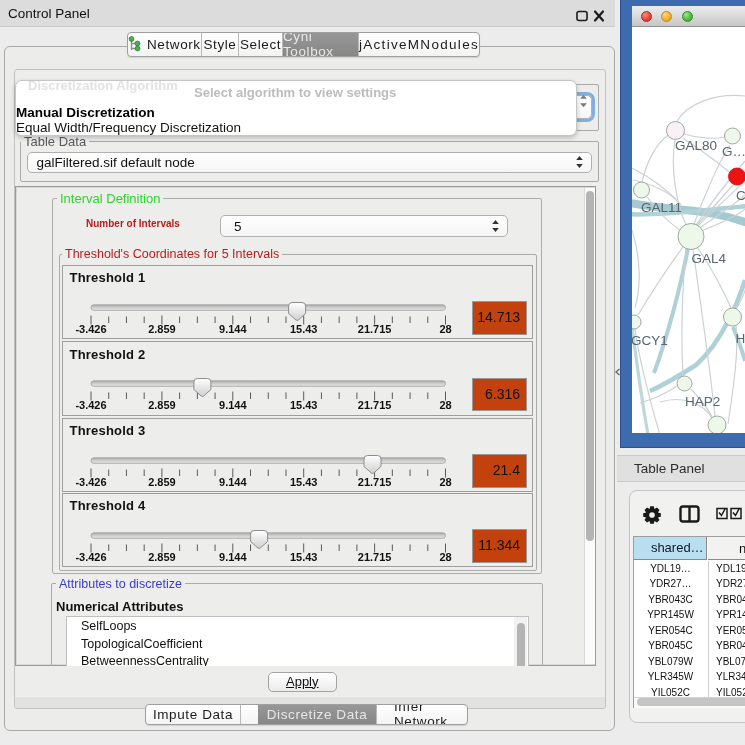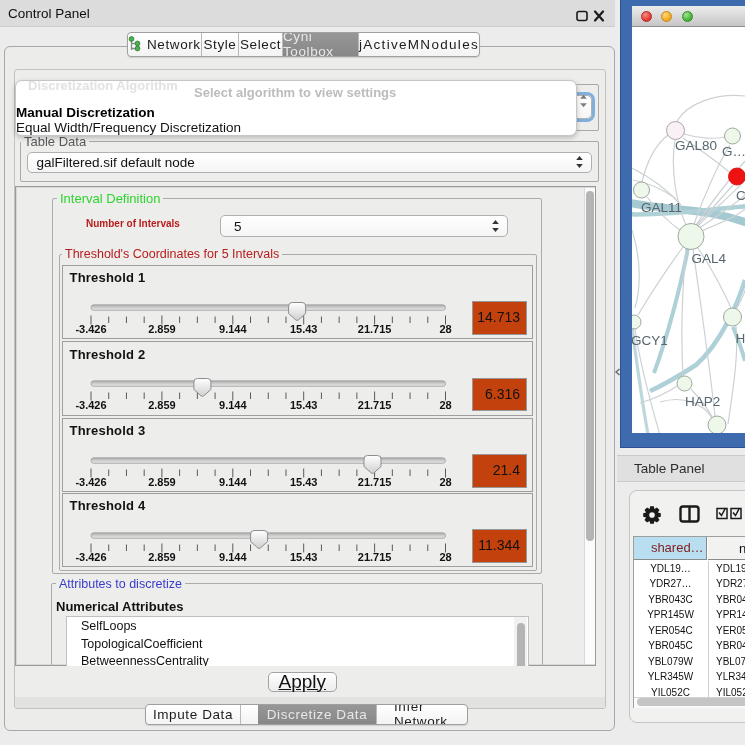--- a/index.html
+++ b/index.html
@@ -299,21 +299,21 @@
   <div class="abs" style="left:49px;top:427.5px;width:463px;height:55px;background:#fff;border:1px solid #c0c0c0;">
     <div style="position:absolute;left:14px;top:2.5px;font-size:12.5px;color:#111;">SelfLoops</div>
     <div style="position:absolute;left:14px;top:20px;font-size:12.5px;color:#111;">TopologicalCoefficient</div>
     <div style="position:absolute;left:14px;top:37.5px;font-size:12.5px;color:#111;">BetweennessCentrality</div>
     <div style="position:absolute;right:1px;top:0;width:13px;height:54px;background:#f1f1f1;"></div>
     <div style="position:absolute;right:3px;top:6px;width:8px;height:48px;background:#b4b4b4;border-radius:4px 4px 0 0;"></div>
   </div>
  </div>
 </div>
 
-<div class="abs" style="left:268px;top:671.5px;width:68.5px;height:20px;background:linear-gradient(#ffffff,#ececec);border:1px solid #a3a3a3;border-radius:5px;font-size:19px;color:#111;text-align:center;line-height:18px;text-decoration:underline;">Apply</div>
+<div class="abs" style="left:268px;top:671.5px;width:68.5px;height:20px;background:linear-gradient(#ffffff,#ececec);border:1px solid #a3a3a3;border-radius:5px;font-size:13px;color:#111;text-align:center;line-height:18px;text-decoration:underline;">Apply</div>
 
 <div class="seg" style="left:145px;top:703.5px;width:323px;height:21.5px;gap:17px;">
   <div style="width:95px;">Impute Data</div>
   <div class="sel" style="width:119px;">Discretize Data</div>
   <div style="flex:1;">Infer Network</div>
 </div>
 
 <div class="abs" style="left:615px;top:0;width:130px;height:745px;background:#ececec;"></div>
 
 <svg class="abs" style="left:614px;top:368px;" width="7" height="8" viewBox="0 0 7 8">
@@ -400,21 +400,21 @@
 </svg>
 <svg class="abs" style="left:716px;top:507px;" width="27" height="13" viewBox="0 0 27 13">
   <rect x="1" y="1.5" width="10" height="10" fill="none" stroke="#1a1a1a" stroke-width="1.5"></rect>
   <path d="M3,5.5 L5.5,8.5 L9.5,1" fill="none" stroke="#1a1a1a" stroke-width="1.5"></path>
   <rect x="15" y="1.5" width="10" height="10" fill="none" stroke="#1a1a1a" stroke-width="1.5"></rect>
   <path d="M17,5.5 L19.5,8.5 L23.5,1" fill="none" stroke="#1a1a1a" stroke-width="1.5"></path>
 </svg>
 
 <div class="abs" style="left:632.5px;top:535.5px;width:112.5px;height:172px;border-left:1px solid #9e9e9e;border-top:1px solid #9e9e9e;overflow:hidden;background:#fff;">
 
-  <div class="abs" style="left:0;top:0;width:73.5px;height:23px;background:#b9def0;border-right:1px solid #8a8a8a;border-bottom:1px solid #8a8a8a;font-size:13px;color:#7f1d1d;text-align:center;line-height:22px;text-indent:15px;">shared…</div>
+  <div class="abs" style="left:0;top:0;width:73.5px;height:23px;background:#b9def0;border-right:1px solid #8a8a8a;border-bottom:1px solid #8a8a8a;font-size:13px;color:#0f172a;text-align:center;line-height:22px;text-indent:15px;">shared…</div>
   <div class="abs" style="left:74.5px;top:0;width:40px;height:23px;background:#f2f2f1;border-bottom:1px solid #8a8a8a;font-size:13px;color:#111;">
       <span style="position:absolute;left:31px;top:4px;">na</span>
     </div>
 
   <div class="abs" style="left:0;top:24px;width:112.5px;height:136px;overflow:hidden;font-size:10px;color:#111;padding-left:16px;">
     <div class="abs" style="left:74px;top:0;width:1px;height:136px;background:#cfcfcf;"></div>
     <div class="abs" style="left:0;top:0.00px;width:74px;height:15.5px;text-align:center;line-height:15.5px;">YDL19…</div>
       <div class="abs" style="left:82.5px;top:0.00px;height:15.5px;line-height:15.5px;white-space:nowrap;">YDL194W</div>
     <div class="abs" style="left:0;top:15.50px;width:74px;height:15.5px;text-align:center;line-height:15.5px;">YDR27…</div>
       <div class="abs" style="left:82.5px;top:15.50px;height:15.5px;line-height:15.5px;white-space:nowrap;">YDR277C</div>

